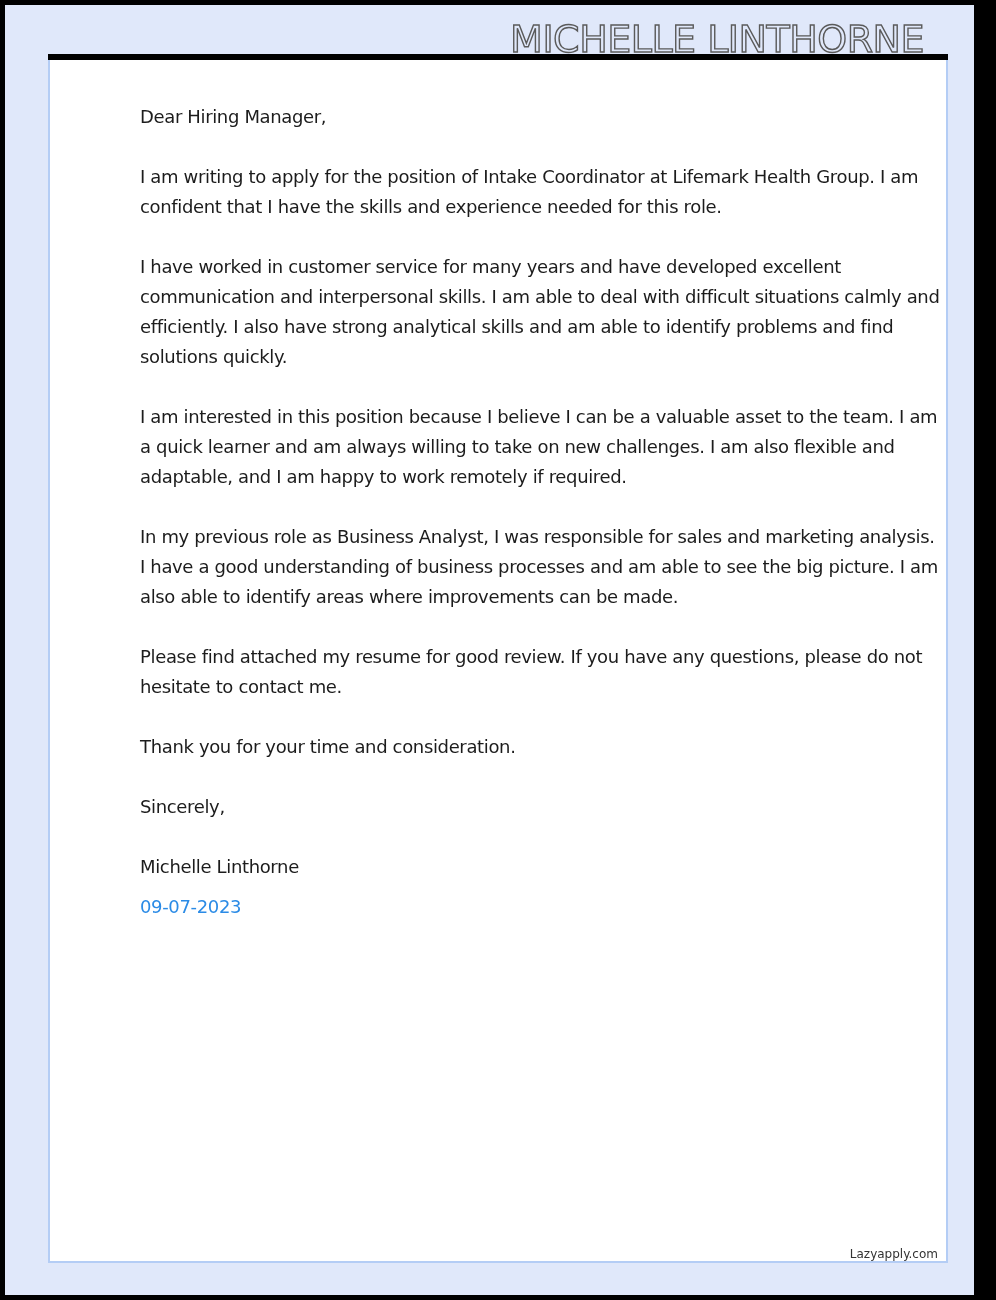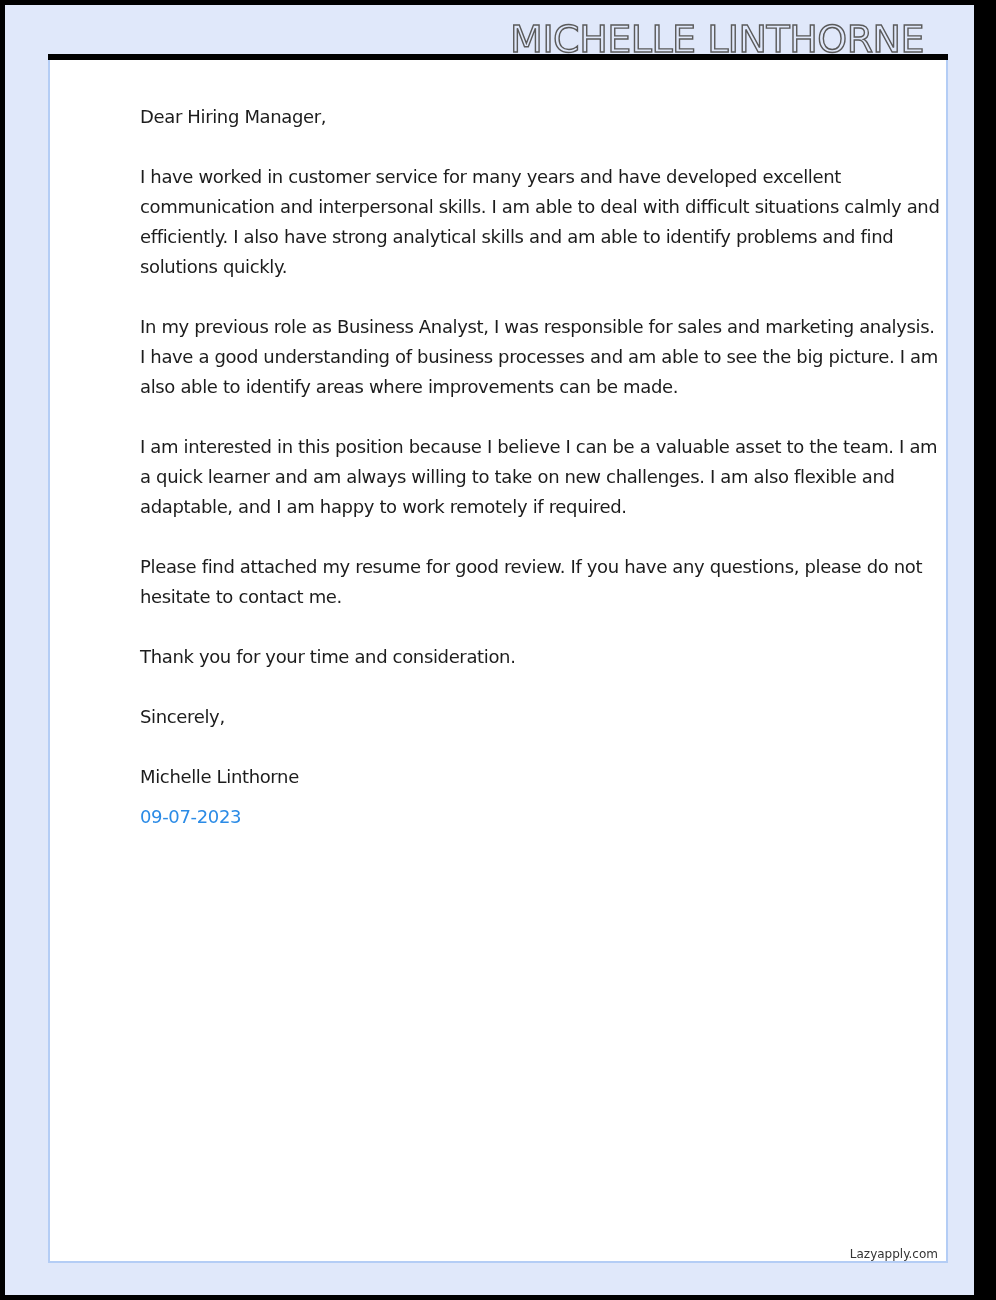--- a/index.html
+++ b/index.html
@@ -67,23 +67,24 @@
   </style>
 </head>
 <body>
 
 <div class="frame">
   <div class="title">MICHELLE LINTHORNE</div>
   <div class="topbar"></div>
   <div class="page">
     <div class="letter">
       <p>Dear Hiring Manager,</p>
+      <p>I am writing to apply for the position of Intake Coordinator at Lifemark Health Group. I am confident that I have the skills and experience needed for this role.</p>
       <p>I have worked in customer service for many years and have developed excellent communication and interpersonal skills. I am able to deal with difficult situations calmly and efficiently. I also have strong analytical skills and am able to identify problems and find solutions quickly.</p>
+      <p>I am interested in this position because I believe I can be a valuable asset to the team. I am a quick learner and am always willing to take on new challenges. I am also flexible and adaptable, and I am happy to work remotely if required.</p>
       <p>In my previous role as Business Analyst, I was responsible for sales and marketing analysis. I have a good understanding of business processes and am able to see the big picture. I am also able to identify areas where improvements can be made.</p>
-      <p>I am interested in this position because I believe I can be a valuable asset to the team. I am a quick learner and am always willing to take on new challenges. I am also flexible and adaptable, and I am happy to work remotely if required.</p>
       <p>Please find attached my resume for good review. If you have any questions, please do not hesitate to contact me.</p>
       <p>Thank you for your time and consideration.</p>
       <p>Sincerely,</p>
       <p class="sig">Michelle Linthorne</p>
       <p class="date">09-07-2023</p>
     </div>
     <div class="footer">Lazyapply.com</div>
   </div>
 </div>
 

